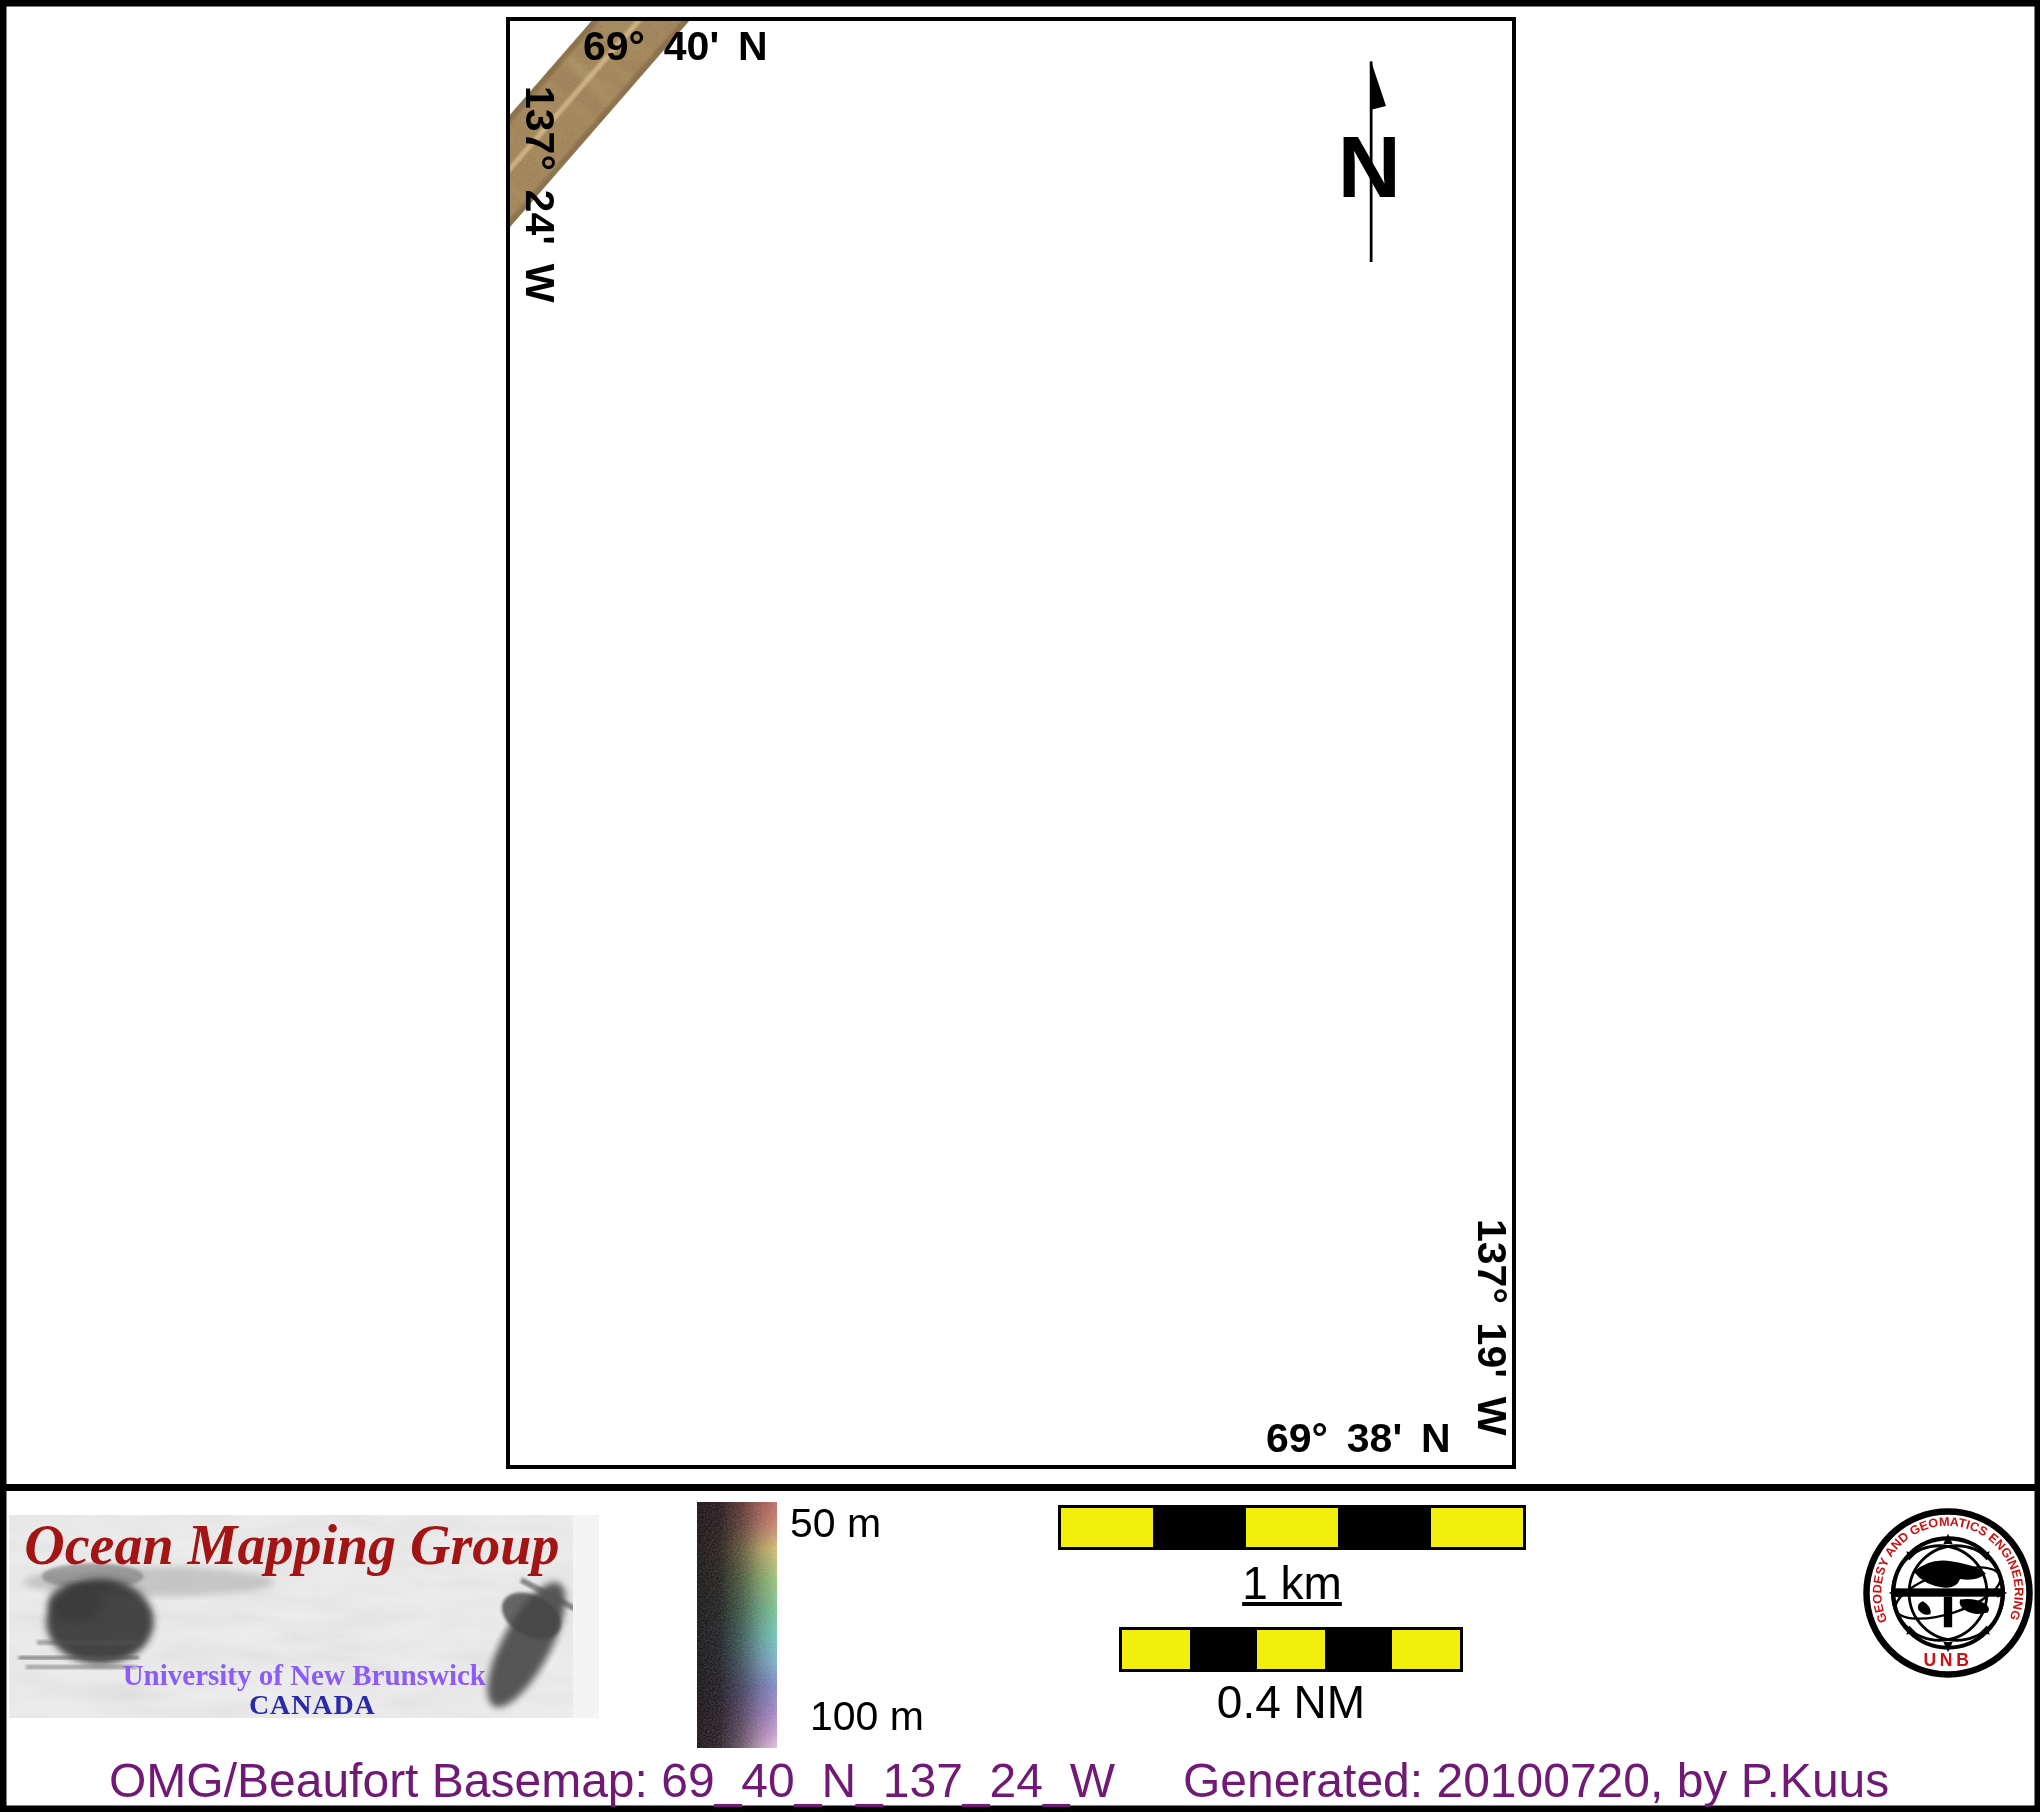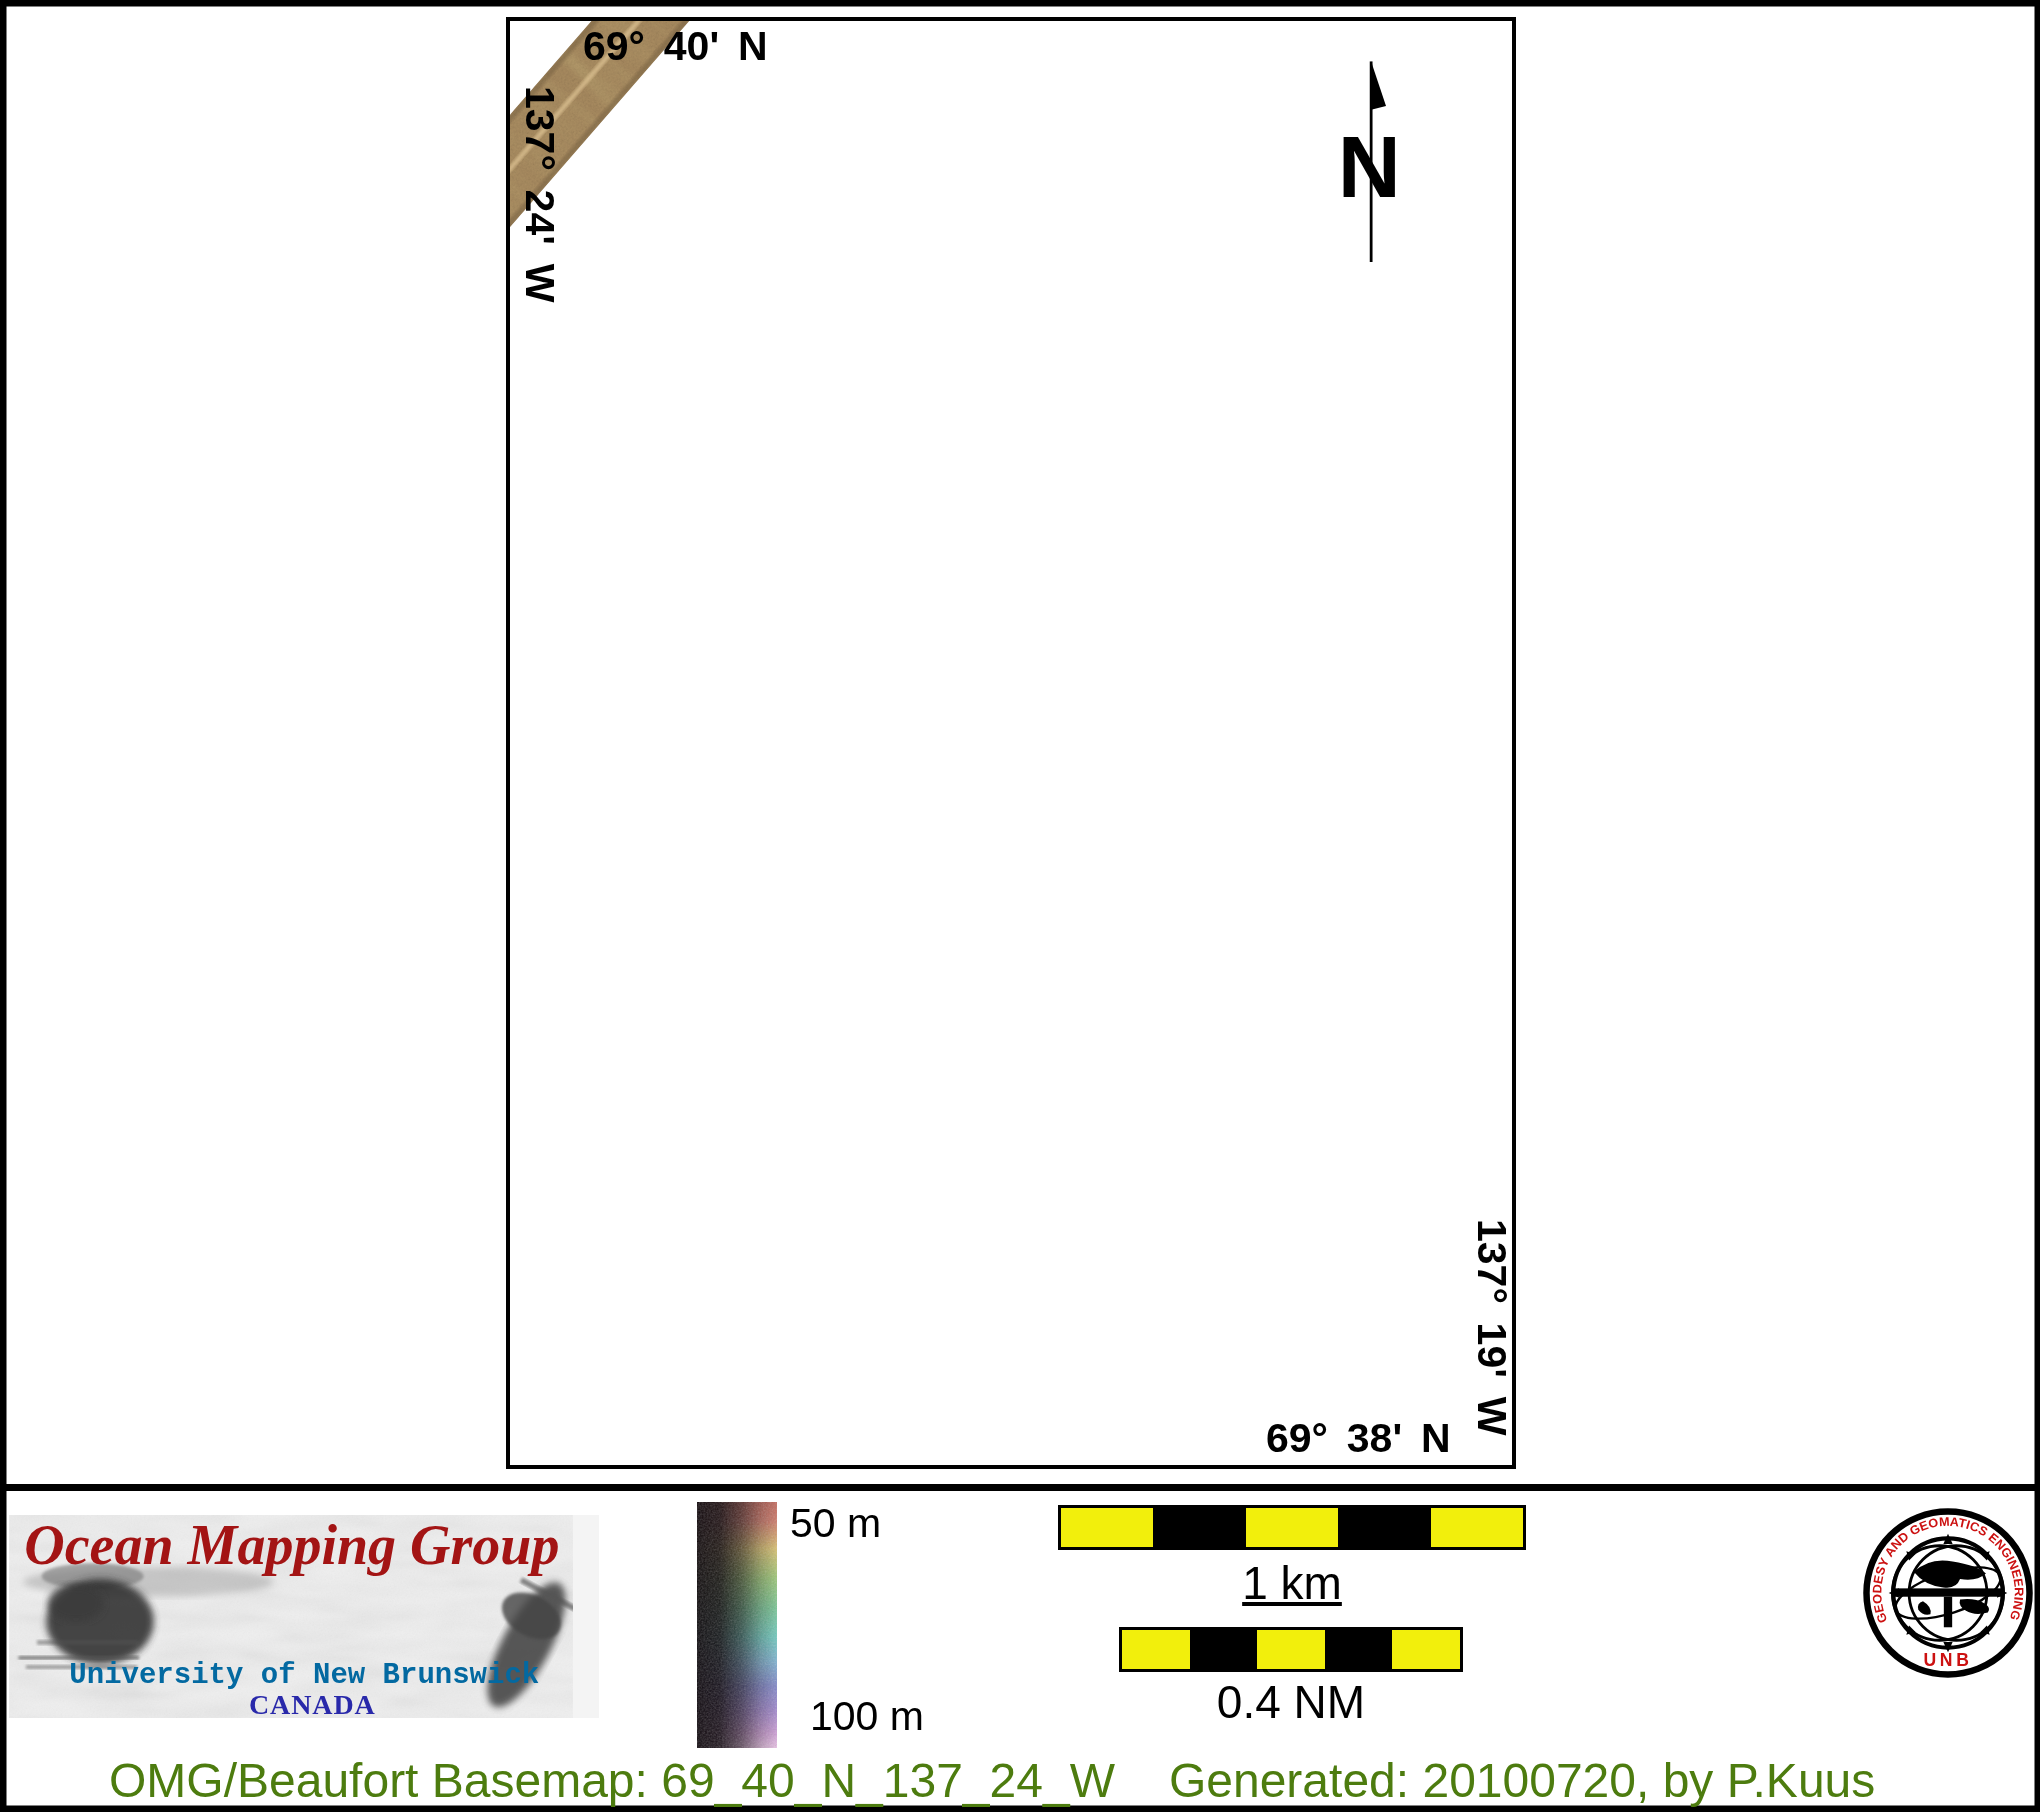--- a/index.html
+++ b/index.html
@@ -76,22 +76,22 @@
   .scalebar.km{left:1058px;top:1505px;width:468px;height:45px;}
   .scalebar.nm{left:1119px;top:1627px;width:344px;height:45px;}
   .sb-label{position:absolute;font-size:46px;color:#000;text-align:center;line-height:1;}
   .sb-label.km{left:1058px;top:1560px;width:468px;text-decoration:underline;}
   .sb-label.nm{left:1119px;top:1679px;width:344px;}
   
   .seal{position:absolute;left:1860px;top:1505px;width:176px;height:176px;}
   
   .caption{
     position:absolute;left:109px;top:1753px;
-    display:flex;gap:54px;align-items:baseline;
-    font-size:48px;color:#4d7c0f;white-space:pre;
+    display:flex;gap:68px;align-items:baseline;
+    font-size:48px;color:#701a75;white-space:pre;
   }
 </style>
 </head>
 <body>
 
 <div class="page">
 
   <svg width="0" height="0" style="position:absolute" aria-hidden="true">
     <defs>
       <filter id="grain" x="0%" y="0%" width="100%" height="100%">
@@ -157,21 +157,21 @@
         <rect x="30" y="135" width="110" height="5" fill="#555" opacity="0.5" filter="url(#soft2)"></rect>
       </g>
 
       <g transform="rotate(28 558 140)">
         <ellipse cx="558" cy="140" rx="26" ry="75" fill="#3c3c3c" opacity="0.85" filter="url(#soft4)"></ellipse>
         <ellipse cx="548" cy="110" rx="34" ry="22" fill="#444" opacity="0.8" filter="url(#soft2)"></ellipse>
         <rect x="520" y="78" width="80" height="6" fill="#555" opacity="0.7" filter="url(#soft2)"></rect>
       </g>
     </svg>
     <div class="omg-title" style="color: rgb(163, 20, 20);">Ocean Mapping Group</div>
-    <div class="omg-univ" style="color: #0369a1; font-family: Liberation Mono, monospace;">University of New Brunswick</div>
+    <div class="omg-univ" style="color: #8b5cf6;">University of New Brunswick</div>
     <div class="omg-country" style="color: rgb(41, 41, 170);">CANADA</div>
   </div>
 
   <div class="colorbar">
     <div class="hue" id="cb-hue" style="background: linear-gradient(rgb(196, 104, 92) 0%, rgb(208, 123, 106) 8%, rgb(217, 193, 112) 19%, rgb(156, 200, 119) 31%, rgb(121, 199, 149) 43%, rgb(112, 203, 192) 55%, rgb(127, 179, 210) 65%, rgb(130, 136, 203) 75%, rgb(163, 137, 207) 85%, rgb(208, 160, 216) 94%, rgb(237, 198, 233) 100%);"></div>
     <div class="shade"></div>
     <svg class="grain" width="80" height="246" viewBox="0 0 86 265">
       <rect width="86" height="265" filter="url(#grain)" style="mix-blend-mode:overlay"></rect>
     </svg>
   </div>

